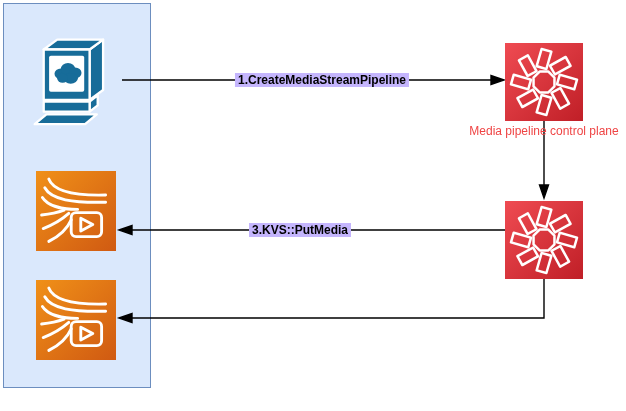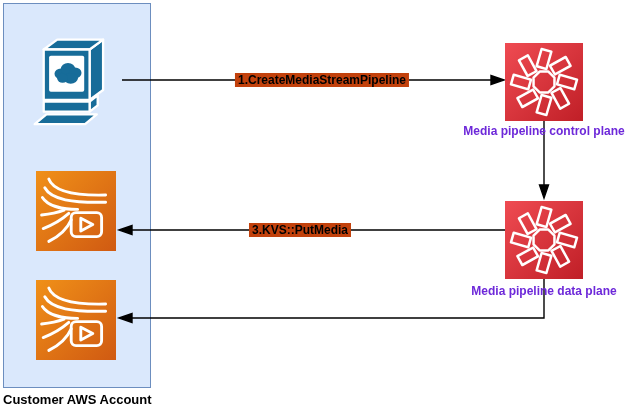--- a/index.html
+++ b/index.html
@@ -17,27 +17,27 @@
     width:80px;height:80px;
     background:linear-gradient(135deg,#F09018 0%,#D05A12 100%);
   }
   .icon-chime{
     width:78px;height:78px;
     background:linear-gradient(135deg,#EF4B52 0%,#C01F27 100%);
   }
   .icon-kvs svg,.icon-chime svg{display:block;width:100%;height:100%;}
   .edge-label{
     position:absolute;z-index:3;transform:translate(-50%,-50%);
-    background:#c2410c;padding:0 3px;white-space:nowrap;
+    background:#c4b5fd;padding:0 3px;white-space:nowrap;
     font-size:12px;font-weight:bold;color:#000000;line-height:14px;
   }
   .edge-label .num-light{font-weight:400;}
   .node-label{
     position:absolute;z-index:3;transform:translate(-50%,-50%);
-    white-space:nowrap;font-size:12px;font-weight:bold;color:#6d28d9;line-height:14px;
+    white-space:nowrap;font-size:12px;font-weight:normal;color:#ef4444;line-height:14px;
   }
   .account-label{
     position:absolute;left:3px;top:392px;width:148px;z-index:3;
     text-align:center;white-space:nowrap;
     font-size:13px;font-weight:bold;color:#000000;
   }
 </style>
 </head>
 <body>
 
@@ -185,17 +185,15 @@
     </svg>
   </div>
 
   <div class="edge-label" style="left:322px;top:80px;">1.CreateMediaStreamPipeline</div>
 
   <div class="edge-label" style="left:300px;top:230px;">3.KVS::PutMedia</div>
 
 
   <div class="node-label" style="left:544px;top:131px;">Media pipeline control plane</div>
 
-  <div class="node-label" style="left:544px;top:291px;">Media pipeline data plane</div>
 
-  <div class="account-label">Customer AWS Account</div>
 
 </div>
 
 </body></html>

